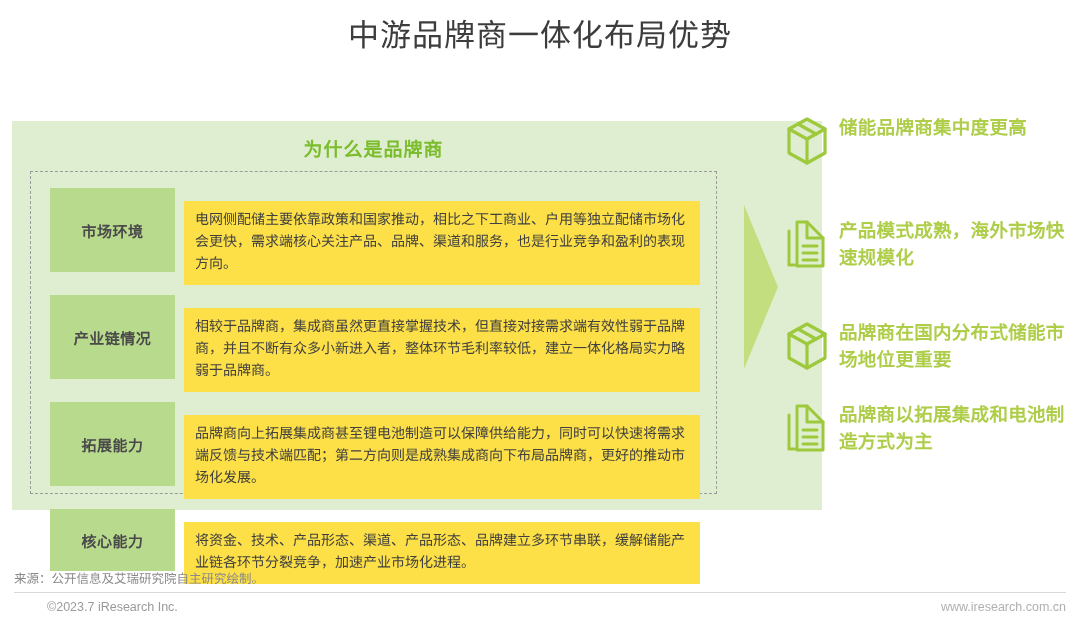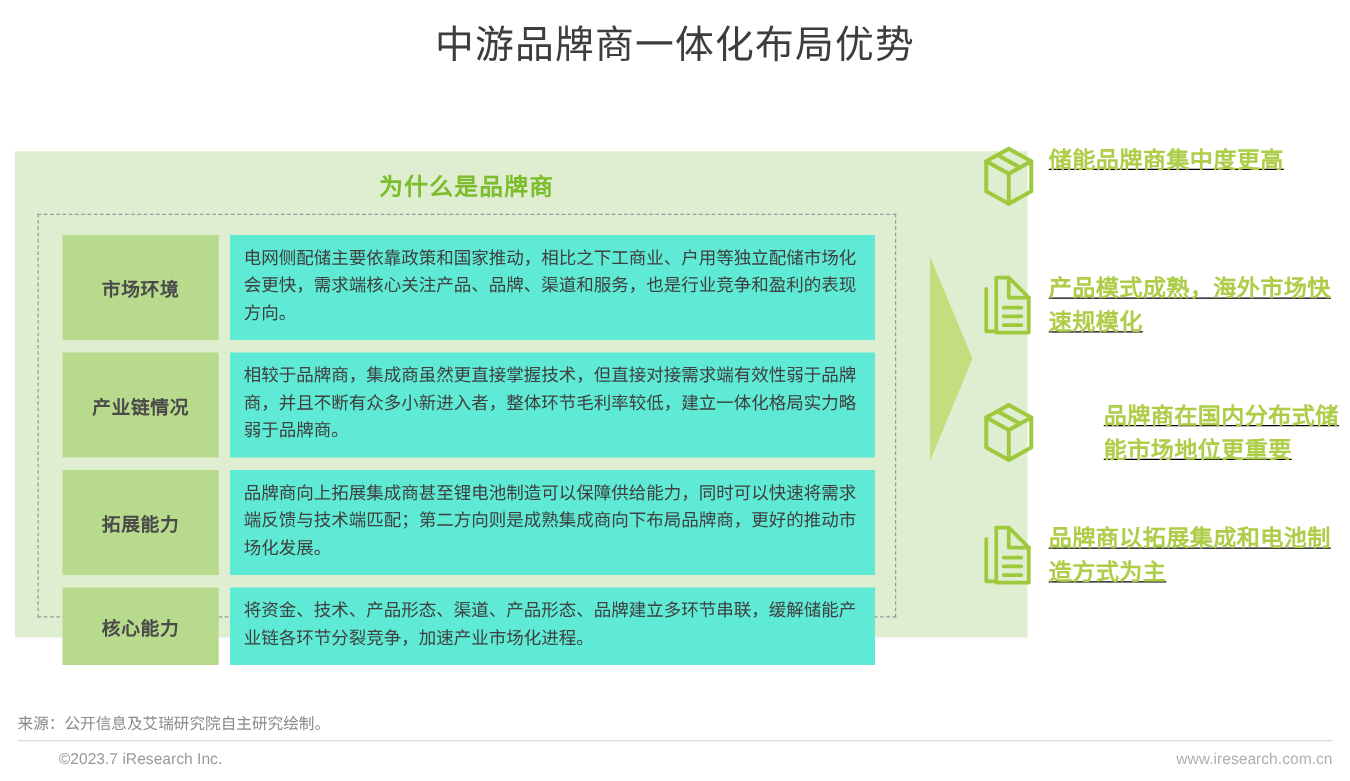--- a/index.html
+++ b/index.html
@@ -79,27 +79,28 @@
     color: #4a4a4a;
     font-size: 15px;
     font-weight: bold;
     display: flex;
     align-items: center;
     justify-content: center;
     letter-spacing: 0.5px;
   }
   .desc {
     flex: 1 1 auto;
-    background: #5eead4;
+    background: #fde047;
     margin-left: 9px;
     color: #404040;
     font-size: 14px;
     line-height: 22px;
     padding: 7px 10px 7px 11px;
     box-sizing: border-box;
+    margin-top: 13px;
   }
   .row-h1 .chip, .row-h1 .desc { height: 84px; }
   .row-h2 .chip, .row-h2 .desc { height: 84px; }
   .row-h3 .chip, .row-h3 .desc { height: 84px; }
   .row-h4 .chip, .row-h4 .desc { height: 62px; }
 
   
   .arrow {
     position: absolute;
     left: 744px;
@@ -112,42 +113,41 @@
   .right-list {
     position: absolute;
     left: 783px;
     top: 114px;
     width: 290px;
   }
   .r-item {
     display: flex;
     align-items: flex-start;
     margin-bottom: 26px;
-    text-decoration: underline;
   }
   .r-icon {
     flex: 0 0 48px;
     height: 54px;
     display: flex;
     align-items: flex-start;
     justify-content: center;
     padding-top: 2px;
   }
   .r-text {
     flex: 1 1 auto;
     color: #aecd49;
     font-size: 18.5px;
     font-weight: bold;
     line-height: 27px;
     letter-spacing: 0.3px;
     padding-left: 8px;
   }
   .r-item-0 { margin-bottom: 47px; }
   .r-item-1 { margin-bottom: 46px; }
-  .r-item-2 { margin-bottom: 42px; gap: 44px; }
+  .r-item-2 { margin-bottom: 26px; }
 
   
   .source-note {
     position: absolute;
     left: 14px;
     top: 568px;
     font-size: 12.5px;
     color: #8a8a8a;
   }
   .footer-rule {

